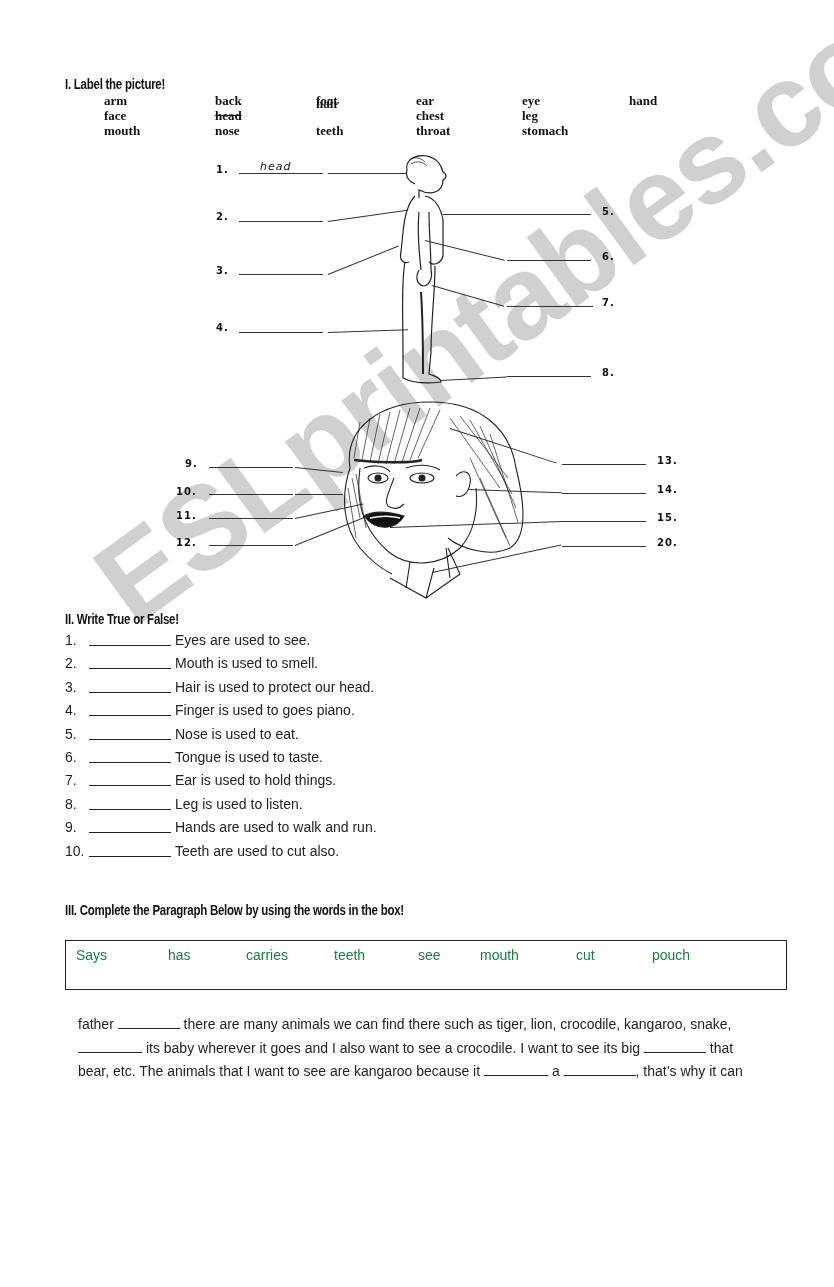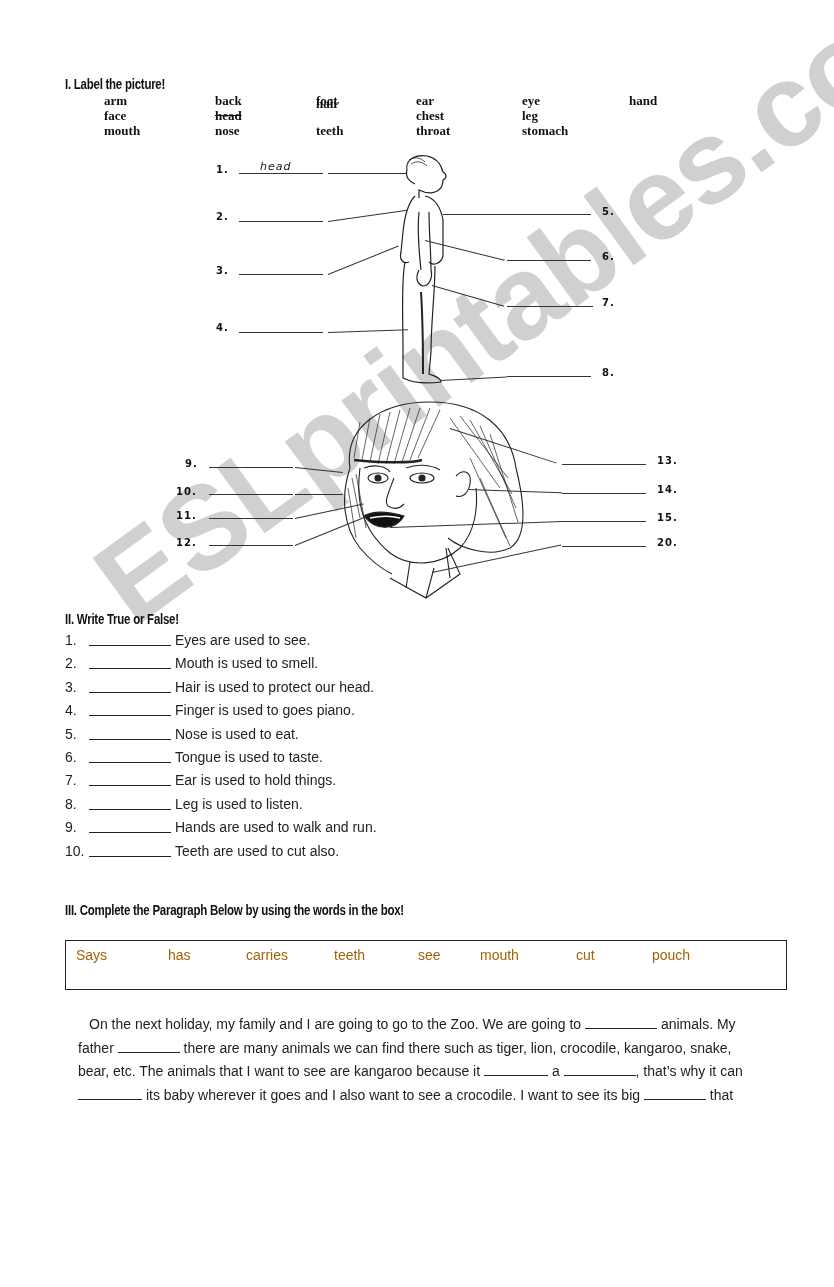--- a/index.html
+++ b/index.html
@@ -11,21 +11,21 @@
   .wb-word.struck { text-decoration:line-through; }
   .num { font-family:"DejaVu Sans", sans-serif; font-weight:bold; font-size:10px; letter-spacing:1px; position:absolute; }
   .blank { position:absolute; height:0; border-top:1px solid #333; }
   .leader { position:absolute; height:0; border-top:1px solid #333; transform-origin:left center; }
   .handwrite { font-family:"DejaVu Sans", sans-serif; font-style:italic; font-size:11px; position:absolute; letter-spacing:1px; }
   .tf-row { position:absolute; left:65px; font-size:14px; font-family:"Liberation Sans", sans-serif; color:#222; white-space:nowrap; height:20px; }
   .tf-row .n { position:absolute; left:0; width:22px; }
   .tf-row .line { position:absolute; left:24px; width:82px; top:13px; border-top:1px solid #222; }
   .tf-row .s { position:absolute; left:110px; }
   .box { position:absolute; left:65px; top:940px; width:720px; height:48px; border:1px solid #222; }
-  .box span { position:absolute; top:6px; font-size:14px; color:#a16207; }
+  .box span { position:absolute; top:6px; font-size:14px; color:#15803d; }
   .para { position:absolute; left:78px; top:1013px; width:734px; font-size:14px; line-height:23.5px; color:#222; text-align:justify; }
   .pline { display:block; white-space:nowrap; }
   .gap { display:inline-block; border-bottom:1px solid #222; height:12px; vertical-align:baseline; }
   .watermark { position:absolute; left:70px; top:540px; font-family:"Liberation Sans", sans-serif; font-weight:bold; font-size:118px; color:#c8c8c8; opacity:0.85; transform:rotate(-36deg); transform-origin:left top; white-space:nowrap; pointer-events:none; letter-spacing:-2px; }
   svg.fig { position:absolute; }
 </style>
 </head>
 <body>
 
 <div class="watermark">ESLprintables.com</div>
@@ -229,17 +229,16 @@
   <span style="left:102px;">has</span>
   <span style="left:180px;">carries</span>
   <span style="left:268px;">teeth</span>
   <span style="left:352px;">see</span>
   <span style="left:414px;">mouth</span>
   <span style="left:510px;">cut</span>
   <span style="left:586px;">pouch</span>
 </div>
 
 <div class="para">
-  <span class="pline" style="padding-left:11px;"><span>On the next holiday, my family and I are going to go to the Zoo. We are going to </span><span class="gap" style="width:72px;"></span><span> animals. My</span></span>
   <span class="pline"><span>father </span><span class="gap" style="width:62px;"></span><span> there are many animals we can find there such as tiger, lion, crocodile, kangaroo, snake,</span></span>
+  <span class="pline"><span class="gap" style="width:64px;"></span><span> its baby wherever it goes and I also want to see a crocodile. I want to see its big </span><span class="gap" style="width:62px;"></span><span> that</span></span>
   <span class="pline"><span>bear, etc. The animals that I want to see are kangaroo because it </span><span class="gap" style="width:64px;"></span><span> a </span><span class="gap" style="width:72px;"></span><span>, that’s why it can</span></span>
-  <span class="pline"><span class="gap" style="width:64px;"></span><span> its baby wherever it goes and I also want to see a crocodile. I want to see its big </span><span class="gap" style="width:62px;"></span><span> that</span></span>
 </div>
 
 </body></html>

